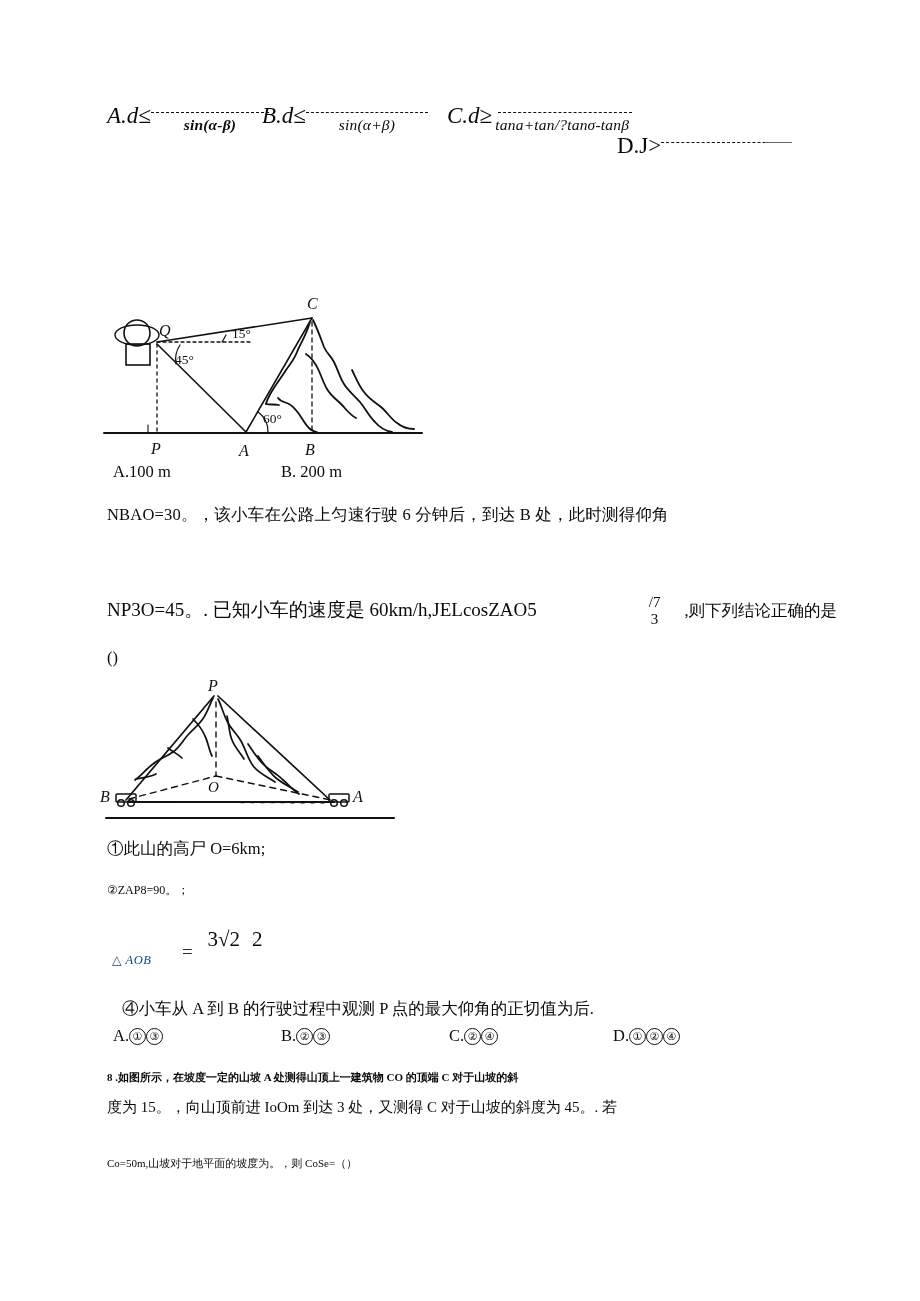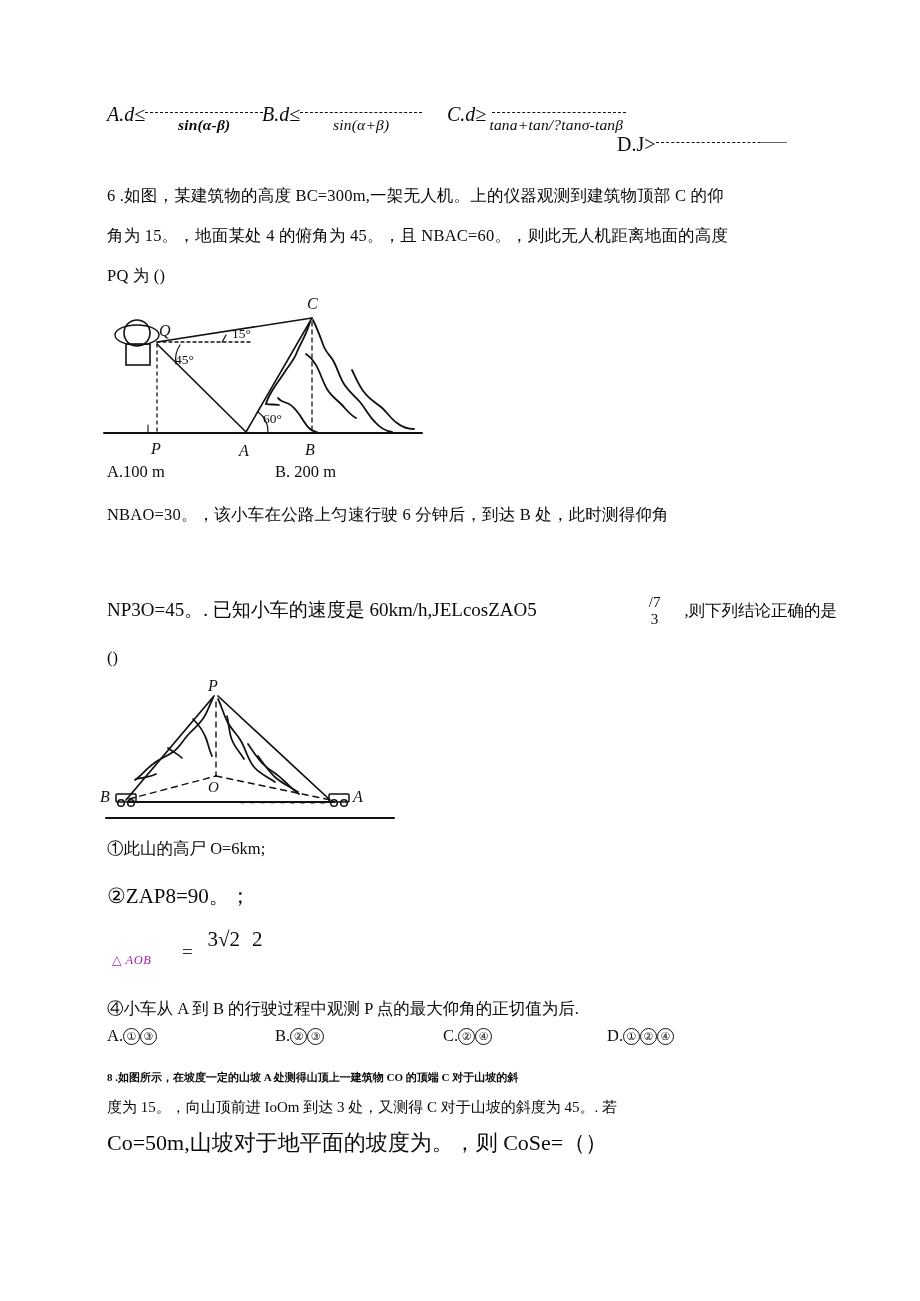--- a/index.html
+++ b/index.html
@@ -46,21 +46,21 @@
     width: 740px;
     height: 62px;
   }
   .frac-opt {
     position: absolute;
     top: 0;
     white-space: nowrap;
   }
   .frac-opt .lead {
     display: inline-block;
-    font-size: 20px;
+    font-size: 23px;
     font-style: italic;
     vertical-align: top;
     padding-top: 3px;
   }
   .frac-opt .lead.up { font-style: normal; }
   .frac-wrap {
     display: inline-block;
     vertical-align: top;
     text-align: center;
   }
@@ -116,21 +116,21 @@
     width: 220px;
     height: 60px;
   }
   .formula-img .lbl {
     position: absolute;
     left: 2px;
     top: 27px;
     font-size: 12.5px;
     font-style: italic;
     letter-spacing: 0.5px;
-    color: #a21caf;
+    color: #0c4a6e;
   }
   .formula-img .eq {
     position: absolute;
     left: 72px;
     top: 16px;
     font-size: 19px;
     color: #2a2a2a;
   }
   .formula-img .fr {
     position: absolute;
@@ -157,20 +157,21 @@
   .opts {
     position: absolute;
     left: 107px;
     width: 740px;
     font-size: 16.5px;
     white-space: nowrap;
   }
   .opts span.o {
     position: absolute;
     top: 0;
+    margin-left: 6px;
   }
   .circ {
     display: inline-block;
     border: 1.2px solid #111;
     border-radius: 50%;
     width: 15px;
     height: 15px;
     line-height: 14px;
     text-align: center;
     font-size: 11px;
@@ -207,28 +208,20 @@
     </div>
 
     <div class="frac-opt" style="left:510px;margin-top:30px;">
       <span class="lead up">D.J&gt;</span><span class="frac-wrap" style="width:130px;">
         <span class="frac-bar solidtail"></span>
         <span class="frac-den"></span>
       </span>
     </div>
   </div>
 
-  <div class="content" style="top:176px;">
-    <div class="qline">
-      <span>6</span>
-      <span>.如图，某建筑物的高度 BC=300m,一架无人机。上的仪器观测到建筑物顶部 C 的仰</span>
-    </div>
-    <div class="qline">角为 15。，地面某处 4 的俯角为 45。，且 NBAC=60。，则此无人机距离地面的高度</div>
-    <div class="qline">PQ 为 ()</div>
-  </div>
 
   <div class="figure" style="left:100px; top:292px;">
     <svg width="330" height="172" viewBox="0 0 330 172" xmlns="http://www.w3.org/2000/svg">
       <g fill="none" stroke="#111" stroke-width="1.6" stroke-linecap="round">
 
         <line x1="4" y1="141" x2="322" y2="141" stroke-width="2"></line>
 
         <ellipse cx="37" cy="43" rx="22" ry="10" stroke-width="1.4"></ellipse>
         <circle cx="37" cy="41" r="13" stroke-width="1.6"></circle>
         <rect x="26" y="52" width="24" height="21" stroke-width="1.6"></rect>
@@ -351,35 +344,35 @@
         <text x="110" y="120" font-size="15">O</text>
         <text x="2" y="130" font-size="16">B</text>
         <text x="255" y="130" font-size="16">A</text>
       </g>
     </svg>
   </div>
 
   <div style="position:absolute; left:107px; top:838px; font-size:16.5px;">
     <span>①</span><span>此山的高尸 O=6km;</span>
   </div>
-  <div style="position:absolute; left:107px; top:882px; font-size:21px;">
+  <div style="position:absolute; left:107px; top:882px; font-size:12px;">
     <span>②</span><span>ZAP8=90。；</span>
   </div>
 
   <div class="formula-img">
     <span class="lbl">△ AOB</span>
     <span class="eq">=</span>
     <span class="fr">
       <span class="num">3√2</span>
       <span class="bar"></span>
       <span class="den">2</span>
     </span>
   </div>
 
-  <div style="position:absolute; left:107px; top:998px; font-size:16.5px;">④小车从 A 到 B 的行驶过程中观测 P 点的最大仰角的正切值为后.</div>
+  <div style="position:absolute; left:122px; top:998px; font-size:16.5px;">④小车从 A 到 B 的行驶过程中观测 P 点的最大仰角的正切值为后.</div>
 
   <div class="opts" style="top:1026px;">
     <span class="o" style="left:0px;">
       <span>A.</span><span class="circ">①</span><span class="circ">③</span>
     </span>
     <span class="o" style="left:168px;">
       <span>B.</span><span class="circ">②</span><span class="circ">③</span>
     </span>
     <span class="o" style="left:336px;">
       <span>C.</span><span class="circ">②</span><span class="circ">④</span>
@@ -388,16 +381,16 @@
       <span>D.</span><span class="circ">①</span><span class="circ">②</span><span class="circ">④</span>
     </span>
   </div>
 
   <div style="position:absolute; left:107px; top:1062px; width:740px;">
     <div style="font-size:11px; line-height:30px;font-weight:bold;">
       <span>8</span>
       <span>.如图所示，在坡度一定的山坡 A 处测得山顶上一建筑物 CO 的顶端 C 对于山坡的斜</span>
     </div>
     <div style="font-size:15px; line-height:30px;">度为 15。，向山顶前进 IoOm 到达 3 处，又测得 C 对于山坡的斜度为 45。. 若</div>
-    <div style="font-size:22px; line-height:30px; margin-top:6px;">Co=50m,山坡对于地平面的坡度为。，则 CoSe=（）</div>
+    <div style="font-size:11px; line-height:30px; margin-top:26px;">Co=50m,山坡对于地平面的坡度为。，则 CoSe=（）</div>
   </div>
 
 </div>
 
 </body></html>

